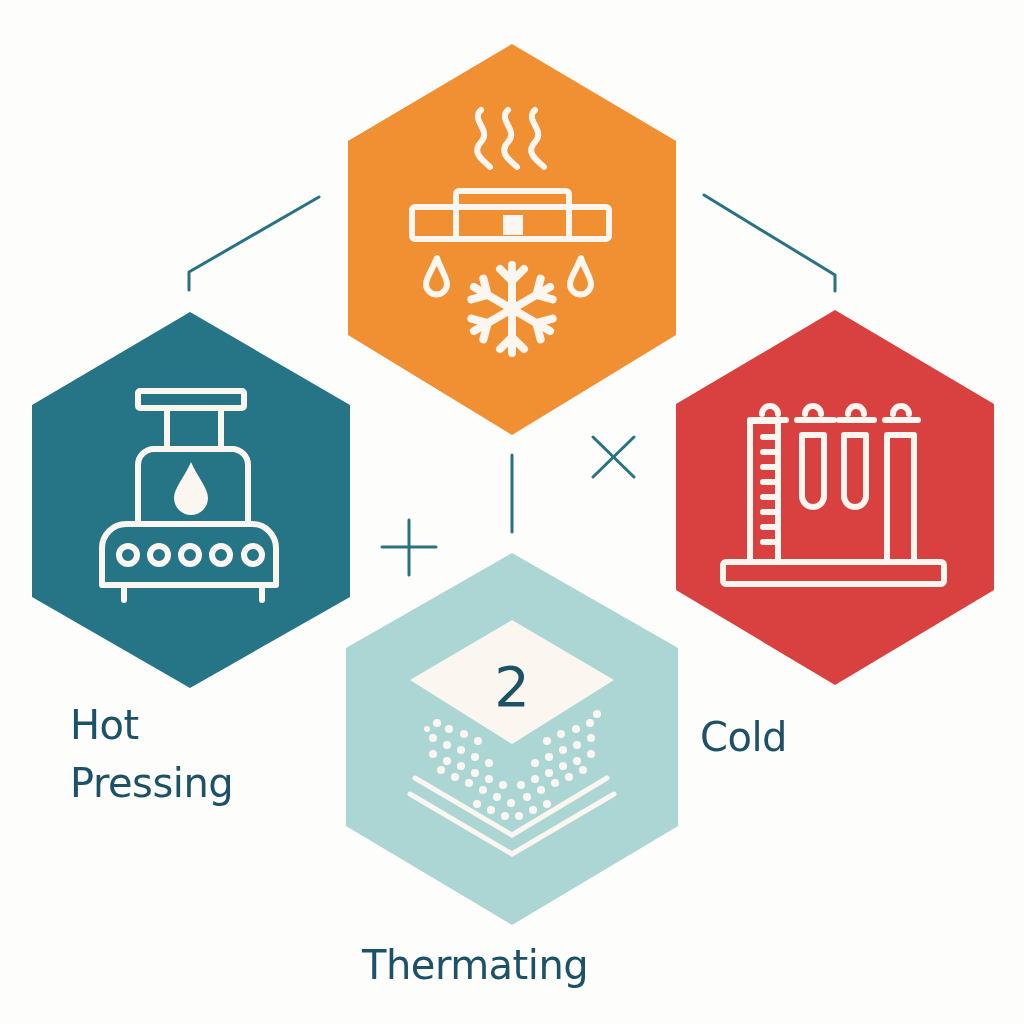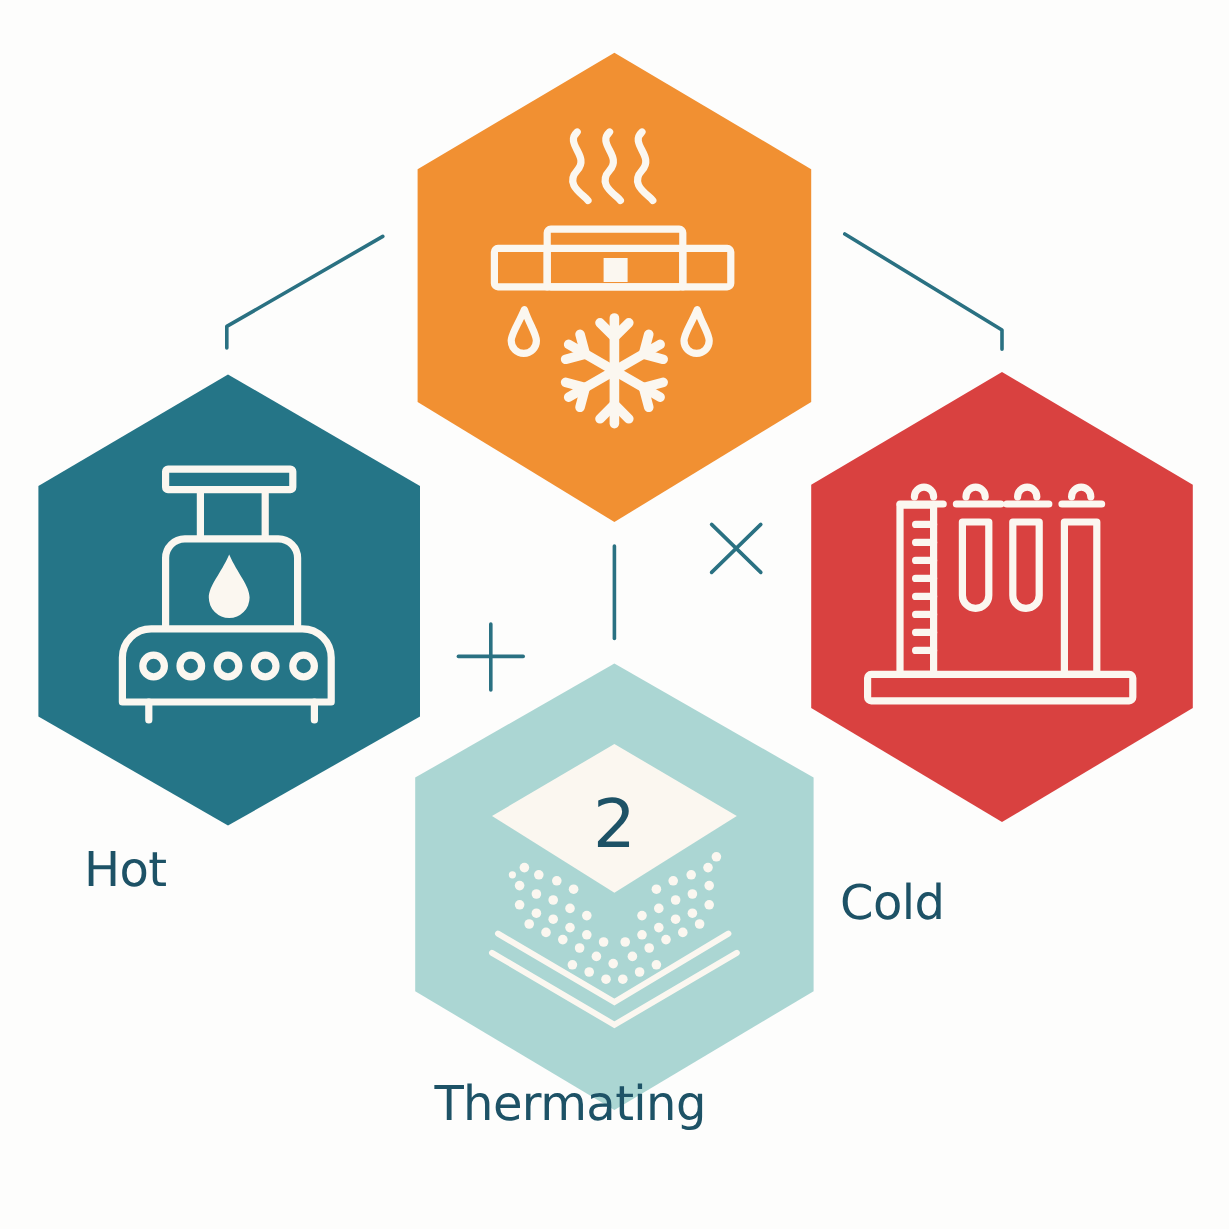--- a/index.html
+++ b/index.html
@@ -195,22 +195,23 @@
           <polyline points="410,794 512,854 614,794"></polyline>
         </g>
       </g>
       <text x="512" y="706" text-anchor="middle" font-family="DejaVu Sans, sans-serif" font-size="56" fill="#1d5266">2</text>
     </g>
   </svg>
 
   
   <div class="label" style="left:70px; top:696px; width:240px;">
     <span>Hot</span>
+    <span>Pressing</span>
   </div>
 
-  <div class="label" style="left:700px; top:724px; width:300px;">
+  <div class="label" style="left:700px; top:708px; width:300px;">
     <span>Cold</span>
   </div>
 
-  <div class="label" style="left:362px; top:891px; width:300px;">
+  <div class="label" style="left:362px; top:936px; width:300px;">
     <span>Thermating</span>
   </div>
 </div>
 
 </body></html>

